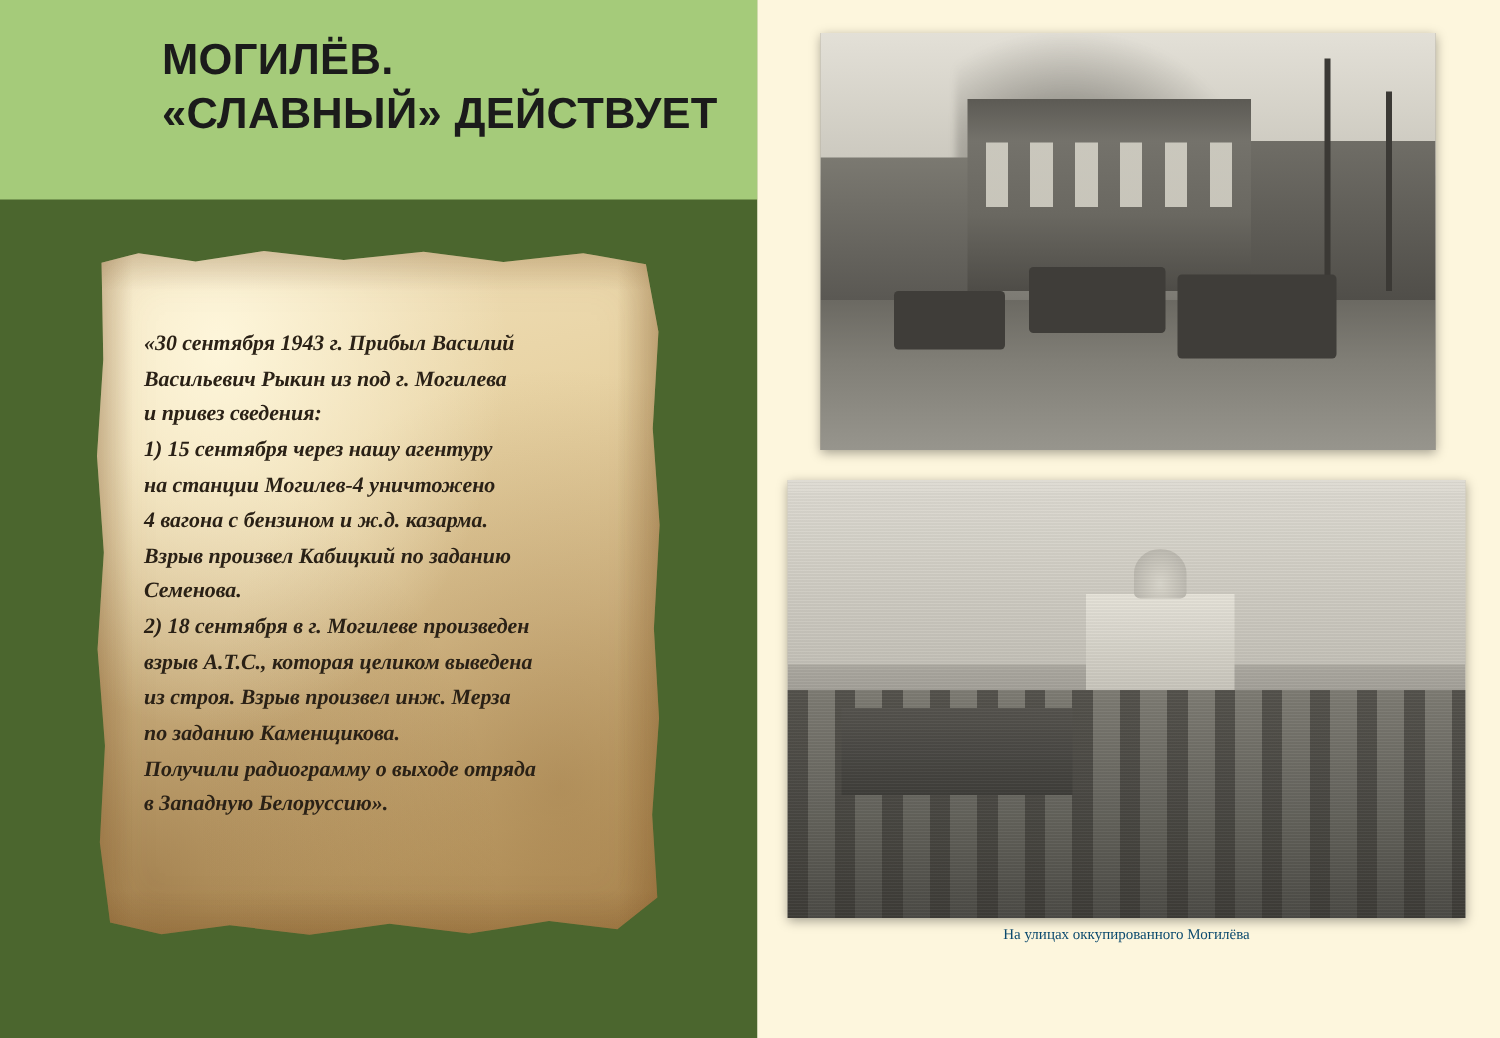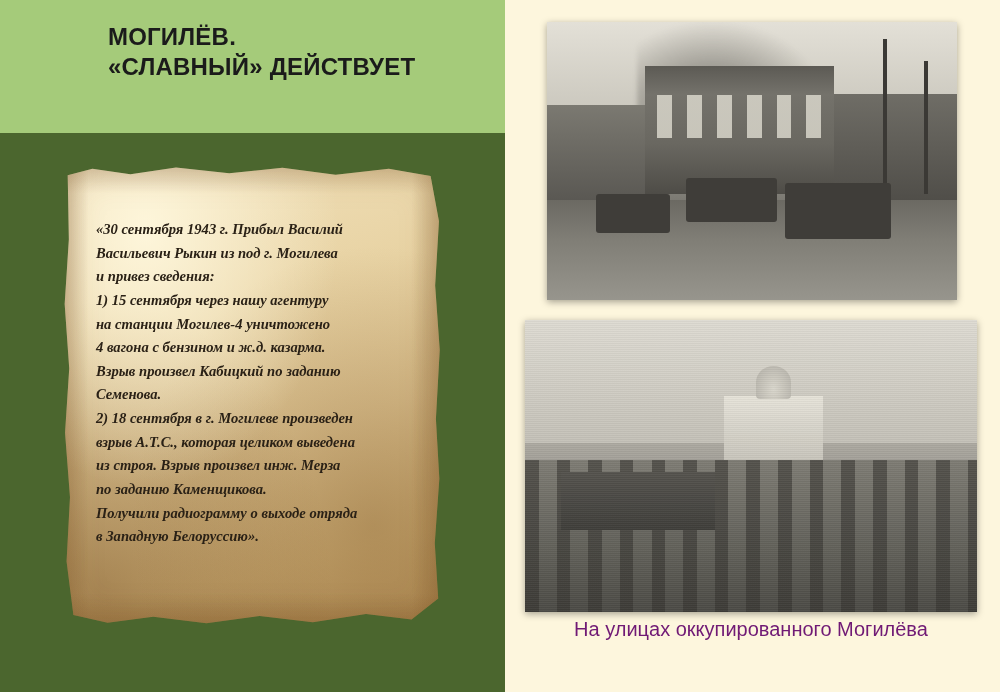--- a/index.html
+++ b/index.html
@@ -38,21 +38,21 @@
     width: 505px;
     height: 133px;
     background: #a5cb7a;
   }
   .title-text {
     position: absolute;
     left: 108px;
     top: 22px;
     width: 390px;
     color: #1b1b1b;
-    font-size: 24px;
+    font-size: 29px;
     font-weight: bold;
     line-height: 1.25;
     letter-spacing: 0.2px;
     white-space: pre-line;
     text-align: left;
   }
 
   
   .parchment-wrap {
     position: absolute;
@@ -222,23 +222,23 @@
       repeating-linear-gradient(to bottom, rgba(255,255,255,0.035) 0 1px, rgba(0,0,0,0.035) 1px 2px);
     pointer-events: none;
   }
 
   .caption {
     position: absolute;
     left: 20px;
     top: 618px;
     width: 452px;
     text-align: center;
-    color: #701a75;
-    font-size: 20px;
-    font-family: Liberation Sans, sans-serif;
+    color: #0c4a6e;
+    font-size: 10px;
+    font-family: Liberation Serif, serif;
   }
 </style>
 </head>
 <body>
 
 <div class="slide">
 
   <div class="left-panel">
     <div class="title-band"></div>
     <div class="title-text">МОГИЛЁВ.

